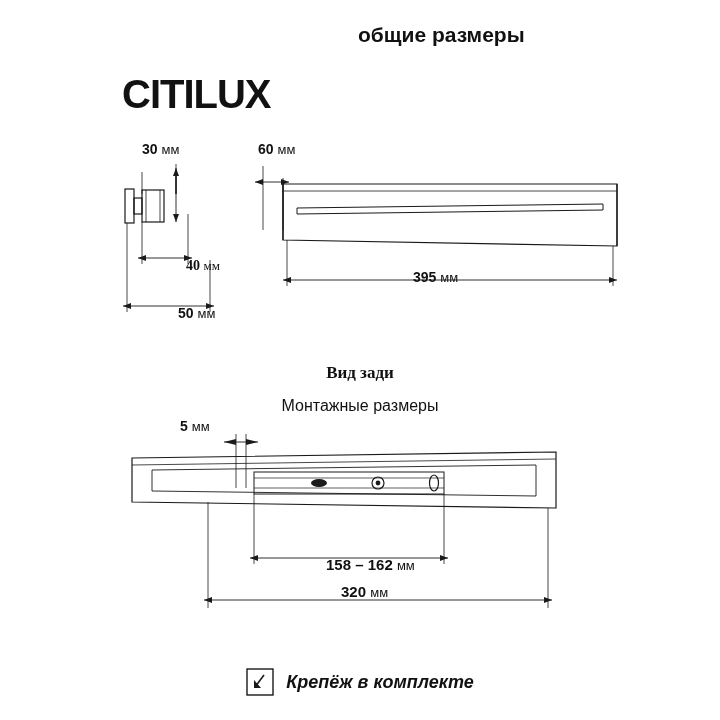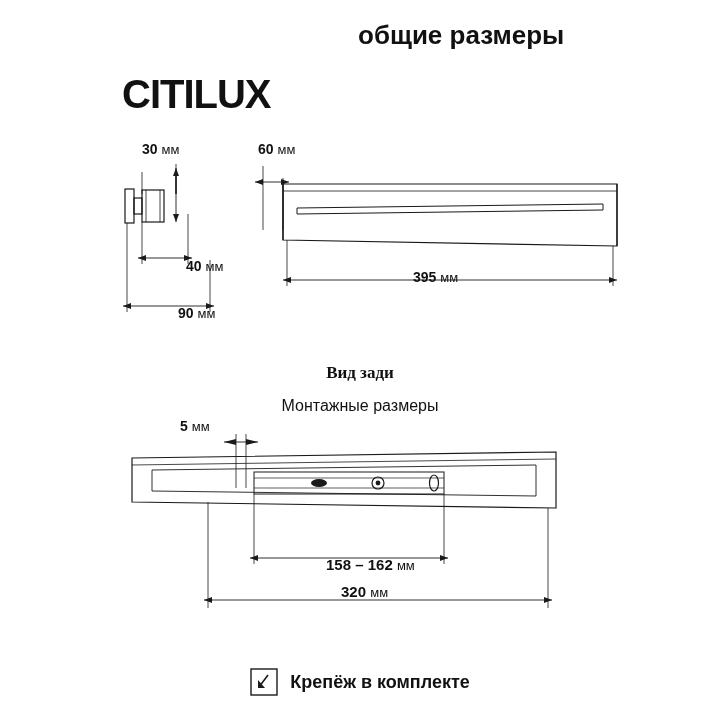--- a/index.html
+++ b/index.html
@@ -31,21 +31,21 @@
     left: 358px; top: 22px;
     width: 300px;
   }
   .header-title .model {
     font-size: 17px;
     color: #111;
     line-height: 20px;
     white-space: nowrap;
   }
   .header-title .sub {
-    font-size: 26px;
+    font-size: 21px;
     font-weight: bold;
     color: #111;
     line-height: 26px;
     white-space: nowrap;
   }
 
   
   .lbl {
     position: absolute;
     font-size: 14px;
@@ -73,20 +73,21 @@
 
   
   .footer-note {
     position: absolute;
     left: 0; right: 0;
     bottom: 24px;
     display: flex;
     align-items: center;
     justify-content: center;
     gap: 12px;
+    font-style: italic;
   }
   .footer-note .txt {
     font-size: 18px;
     font-weight: bold;
     color: #111;
   }
   svg { display: block; }
   .s-line { stroke: #1a1a1a; fill: none; }
 </style>
 </head>
@@ -132,25 +133,25 @@
     <line class="s-line" x1="17" y1="63" x2="17" y2="152" stroke-width="0.8"></line>
     <line class="s-line" x1="100" y1="100" x2="100" y2="152" stroke-width="0.8"></line>
     <line class="s-line" x1="13" y1="146" x2="104" y2="146" stroke-width="0.9"></line>
     <polygon points="13,146 21,143 21,149" fill="#1a1a1a"></polygon>
     <polygon points="104,146 96,143 96,149" fill="#1a1a1a"></polygon>
   </svg>
 
   <div class="lbl" style="left:142px;top:141px;">
     <b>30</b>&nbsp;<span class="u">мм</span>
   </div>
-  <div class="lbl" style="left:186px;top:258px;">
+  <div class="lbl" style="left:186px;top:258px;font-family:Liberation Serif, serif;">
     <b>40</b>&nbsp;<span class="u">мм</span>
   </div>
   <div class="lbl" style="left:178px;top:305px;">
-    <b>90</b>&nbsp;<span class="u">мм</span>
+    <b>50</b>&nbsp;<span class="u">мм</span>
   </div>
 
   <svg width="420" height="180" style="position:absolute;left:245px;top:160px;">
 
     <line class="s-line" x1="18" y1="6" x2="18" y2="70" stroke-width="0.8"></line>
     <line class="s-line" x1="38" y1="18" x2="38" y2="70" stroke-width="0.8"></line>
     <line class="s-line" x1="10" y1="22" x2="44" y2="22" stroke-width="0.9"></line>
     <polygon points="10,22 18,19 18,25" fill="#1a1a1a"></polygon>
     <polygon points="44,22 36,19 36,25" fill="#1a1a1a"></polygon>
 

